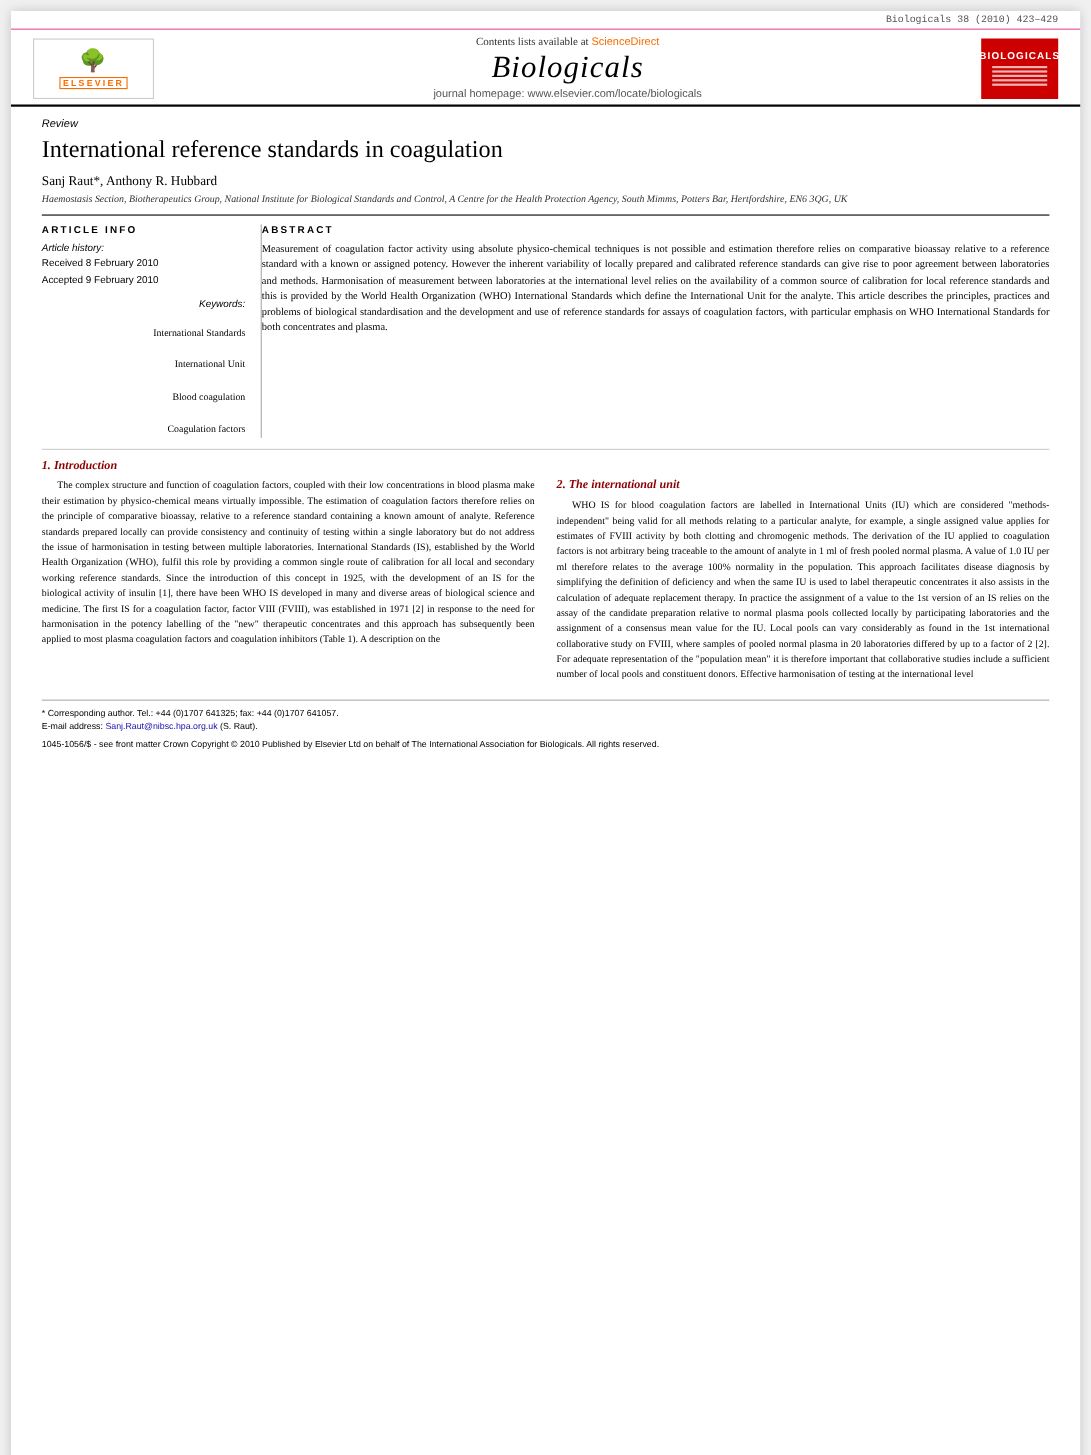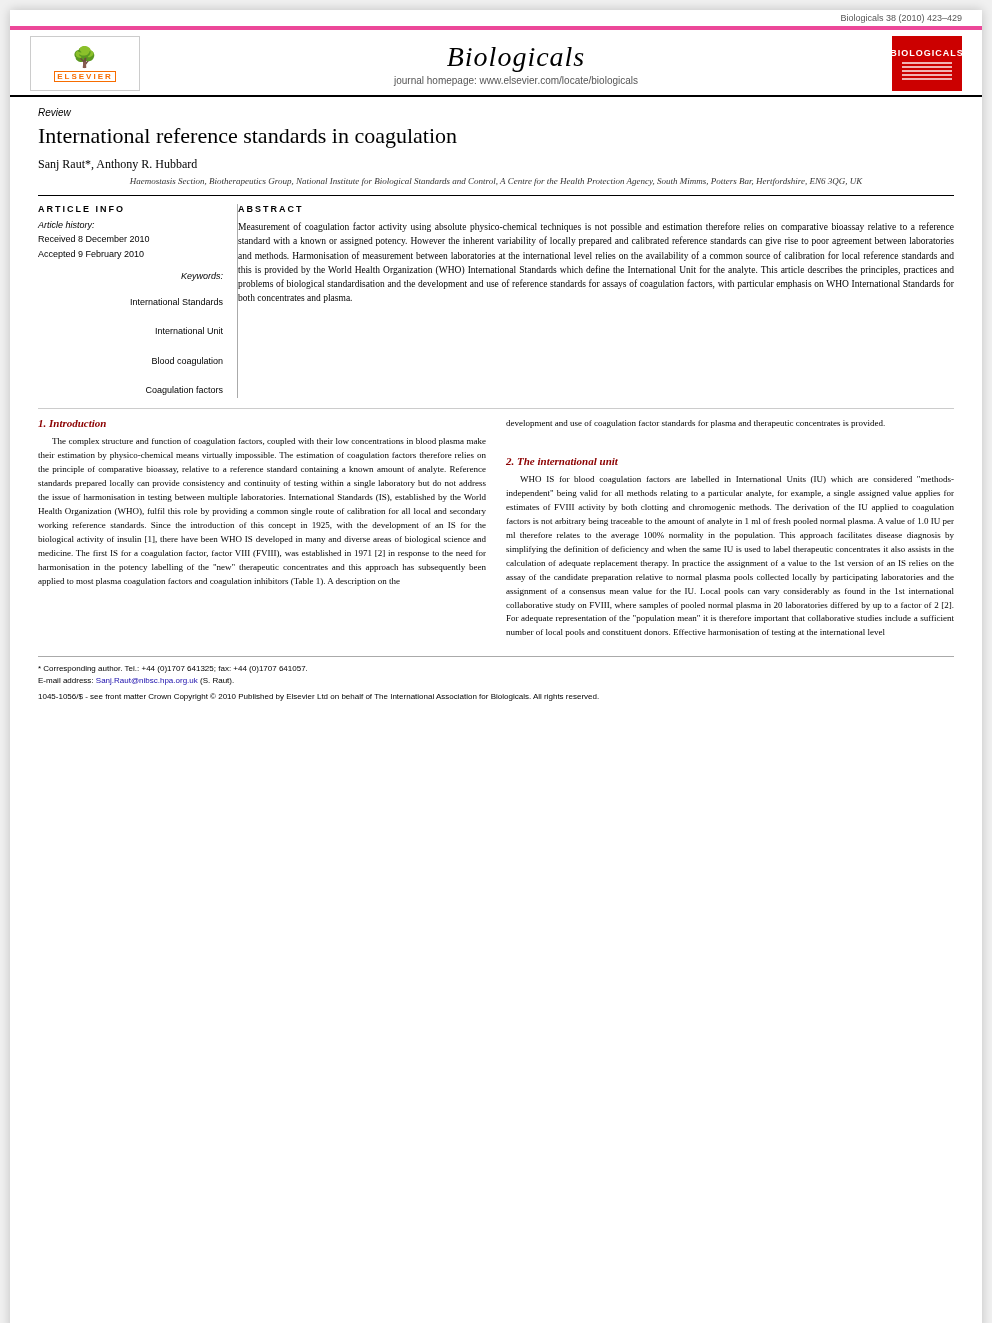--- a/index.html
+++ b/index.html
@@ -134,21 +134,20 @@
       font-size: 12px;
       color: #000;
       margin-bottom: 3px;
     }
     .affiliation {
       font-size: 9px;
       font-style: italic;
       color: #333;
       margin-bottom: 8px;
       line-height: 1.4;
-      text-align: center;
     }
 
     
     .article-info-section {
       display: flex;
       margin-top: 6px;
       border-top: 1px solid #000;
       padding-top: 8px;
       margin-bottom: 10px;
     }
@@ -183,21 +182,21 @@
       font-family: Arial, sans-serif;
       line-height: 1.6;
     }
     .keywords-section {
       margin-top: 10px;
       text-align: right;
     }
     .keyword-item {
       font-size: 9px;
       color: #000;
-      font-family: Liberation Sans, sans-serif;
+      font-family: Liberation Serif, serif;
       line-height: 1.7;
       margin-top: 14px;
     }
 
     .abstract-text {
       font-size: 9.5px;
       color: #000;
       line-height: 1.5;
       text-align: justify;
     }
@@ -265,42 +264,46 @@
       color: #000;
       line-height: 1.5;
       font-family: Arial, sans-serif;
       margin-top: 4px;
     }
 
     .header-top-bar {
       text-align: right;
       padding: 3px 20px;
       font-size: 9px;
-      font-family: Liberation Sans, sans-serif;
+      font-family: Liberation Mono, monospace;
       color: #555;
-      border-bottom: 4px solid #ec4899;
+      border-bottom: 1px solid #ec4899;
     }
   </style>
 </head>
 <body>
 
 <div class="page">
 
   <div class="header-top-bar">
     <span>Biologicals 38 (2010) 423–429</span>
   </div>
 
   <div class="journal-header">
 
     <div class="elsevier-logo">
       <div class="tree-icon">🌳</div>
       <div class="brand">ELSEVIER</div>
     </div>
 
     <div class="journal-header-center">
+      <div class="sciencedirect-line">
+        <span>Contents lists available at</span>
+        <span class="sciencedirect-link">ScienceDirect</span>
+      </div>
       <div class="journal-name-header">Biologicals</div>
       <div class="journal-homepage-line">journal homepage: www.elsevier.com/locate/biologicals</div>
     </div>
 
     <div class="biologicals-badge">
       <div class="badge-title">BIOLOGICALS</div>
       <div class="badge-lines">
         <div class="badge-line"></div>
         <div class="badge-line"></div>
         <div class="badge-line"></div>
@@ -316,21 +319,21 @@
     <div class="article-title">International reference standards in coagulation</div>
     <div class="authors">Sanj Raut*, Anthony R. Hubbard</div>
     <div class="affiliation">Haemostasis Section, Biotherapeutics Group, National Institute for Biological Standards and Control, A Centre for the Health Protection Agency, South Mimms, Potters Bar, Hertfordshire, EN6 3QG, UK</div>
 
     <div class="article-info-section">
 
       <div class="article-info-left">
         <div class="info-section-title">ARTICLE INFO</div>
 
         <div class="info-subsection-title">Article history:</div>
-        <div class="info-date">Received 8 December 2010</div>
+        <div class="info-date">Received 8 February 2010</div>
         <div class="info-date">Accepted 9 February 2010</div>
 
         <div class="keywords-section">
           <div class="info-subsection-title">Keywords:</div>
           <div class="keyword-item">International Standards</div>
           <div class="keyword-item">International Unit</div>
           <div class="keyword-item">Blood coagulation</div>
           <div class="keyword-item">Coagulation factors</div>
         </div>
       </div>
@@ -347,23 +350,20 @@
     <div class="main-columns">
 
       <div class="main-col-left">
         <div class="section-heading">1. Introduction</div>
         <div class="body-text">
           <p>The complex structure and function of coagulation factors, coupled with their low concentrations in blood plasma make their estimation by physico-chemical means virtually impossible. The estimation of coagulation factors therefore relies on the principle of comparative bioassay, relative to a reference standard containing a known amount of analyte. Reference standards prepared locally can provide consistency and continuity of testing within a single laboratory but do not address the issue of harmonisation in testing between multiple laboratories. International Standards (IS), established by the World Health Organization (WHO), fulfil this role by providing a common single route of calibration for all local and secondary working reference standards. Since the introduction of this concept in 1925, with the development of an IS for the biological activity of insulin [1], there have been WHO IS developed in many and diverse areas of biological science and medicine. The first IS for a coagulation factor, factor VIII (FVIII), was established in 1971 [2] in response to the need for harmonisation in the potency labelling of the "new" therapeutic concentrates and this approach has subsequently been applied to most plasma coagulation factors and coagulation inhibitors (Table 1). A description on the</p>
         </div>
       </div>
 
       <div class="main-col-right">
-        <div class="body-text">
-          <p style="text-indent:0;">development and use of coagulation factor standards for plasma and therapeutic concentrates is provided.</p>
-        </div>
         <br>
         <div class="section-heading">2. The international unit</div>
         <div class="body-text">
           <p>WHO IS for blood coagulation factors are labelled in International Units (IU) which are considered "methods-independent" being valid for all methods relating to a particular analyte, for example, a single assigned value applies for estimates of FVIII activity by both clotting and chromogenic methods. The derivation of the IU applied to coagulation factors is not arbitrary being traceable to the amount of analyte in 1 ml of fresh pooled normal plasma. A value of 1.0 IU per ml therefore relates to the average 100% normality in the population. This approach facilitates disease diagnosis by simplifying the definition of deficiency and when the same IU is used to label therapeutic concentrates it also assists in the calculation of adequate replacement therapy. In practice the assignment of a value to the 1st version of an IS relies on the assay of the candidate preparation relative to normal plasma pools collected locally by participating laboratories and the assignment of a consensus mean value for the IU. Local pools can vary considerably as found in the 1st international collaborative study on FVIII, where samples of pooled normal plasma in 20 laboratories differed by up to a factor of 2 [2]. For adequate representation of the "population mean" it is therefore important that collaborative studies include a sufficient number of local pools and constituent donors. Effective harmonisation of testing at the international level</p>
         </div>
       </div>
 
     </div>
 
     <div class="footer-section">

